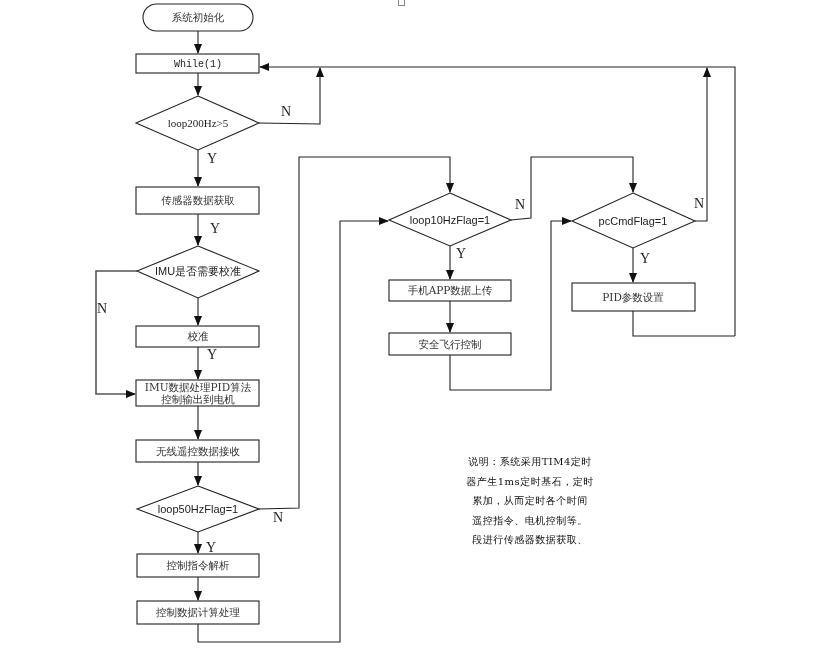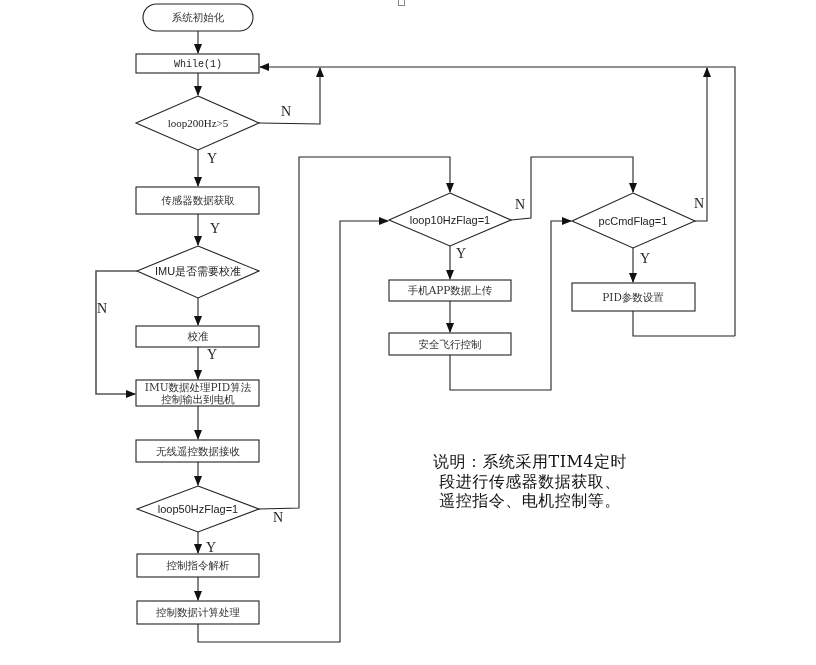--- a/index.html
+++ b/index.html
@@ -6,21 +6,21 @@
   body { width: 816px; height: 665px; position: relative; overflow: hidden; }
   svg { position: absolute; left: 0; top: 0; }
   .shape { fill: #ffffff; stroke: #222222; stroke-width: 1.1; }
   .line { fill: none; stroke: #222222; stroke-width: 1.1; }
   .arrow { fill: #111111; }
   .t-cn { font-family: "DejaVu Serif", serif; font-size: 10.5px; fill: #333333; }
   .t-en { font-family: "Liberation Sans", sans-serif; font-size: 11px; fill: #222222; }
   .t-mono { font-family: "Liberation Mono", monospace; font-size: 10px; fill: #222222; }
   .t-yn { font-family: "Liberation Serif", serif; font-size: 14px; fill: #222222; }
   .note { position: absolute; left: 424px; top: 452px; width: 212px;
-          font-family: "DejaVu Serif", serif; font-size: 16px; line-height: 19.5px;
+          font-family: "DejaVu Serif", serif; font-size: 10px; line-height: 19.5px;
           color: #111111; text-align: center; letter-spacing: 0.5px; }
   .note div { white-space: nowrap; }
   .placeholder { position: absolute; left: 398px; top: 0px; width: 5px; height: 5px;
                  border: 1px solid #888888; border-top: none; }
 </style>
 </head>
 <body>
 
 <div class="placeholder"></div>
 
@@ -164,15 +164,17 @@
   <text class="t-yn" x="273" y="522">N</text>
   <text class="t-yn" x="206" y="552">Y</text>
   <text class="t-yn" x="515" y="209">N</text>
   <text class="t-yn" x="456" y="258">Y</text>
   <text class="t-yn" x="694" y="208">N</text>
   <text class="t-yn" x="640" y="263">Y</text>
 </svg>
 
 <div class="note">
   <div>说明：系统采用TIM4定时</div>
+  <div>器产生1ms定时基石，定时</div>
+  <div>累加，从而定时各个时间</div>
+  <div>遥控指令、电机控制等。</div>
   <div>段进行传感器数据获取、</div>
-  <div>遥控指令、电机控制等。</div>
 </div>
 
 </body></html>

